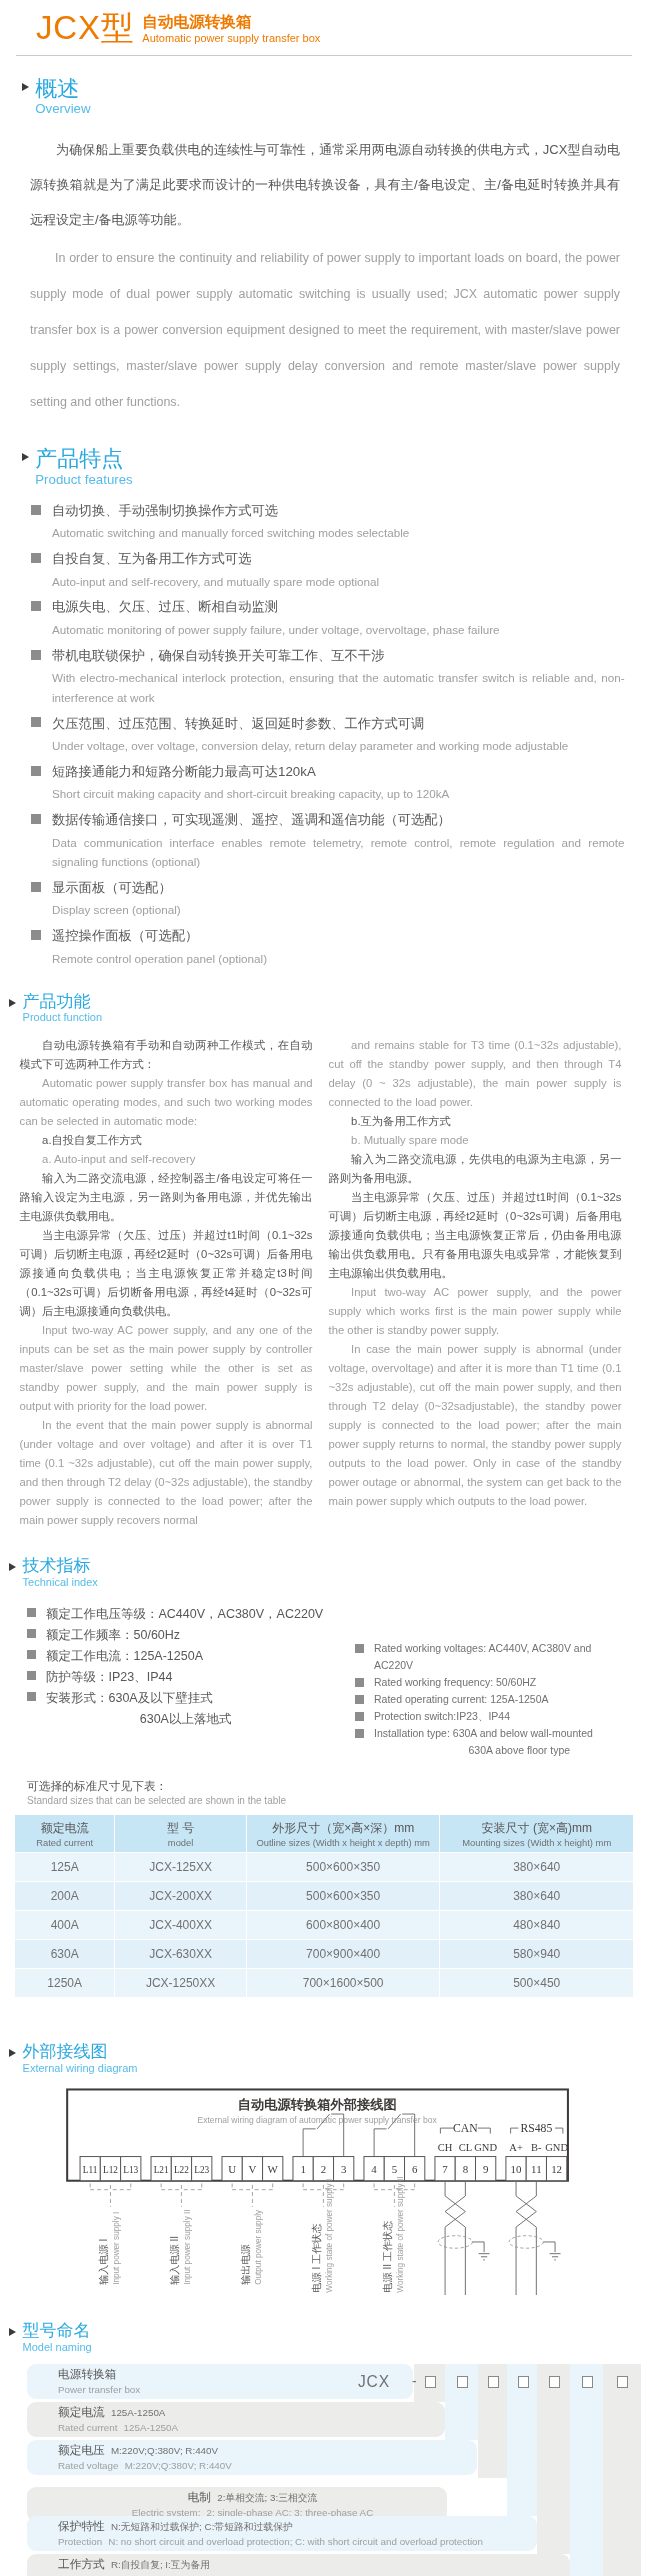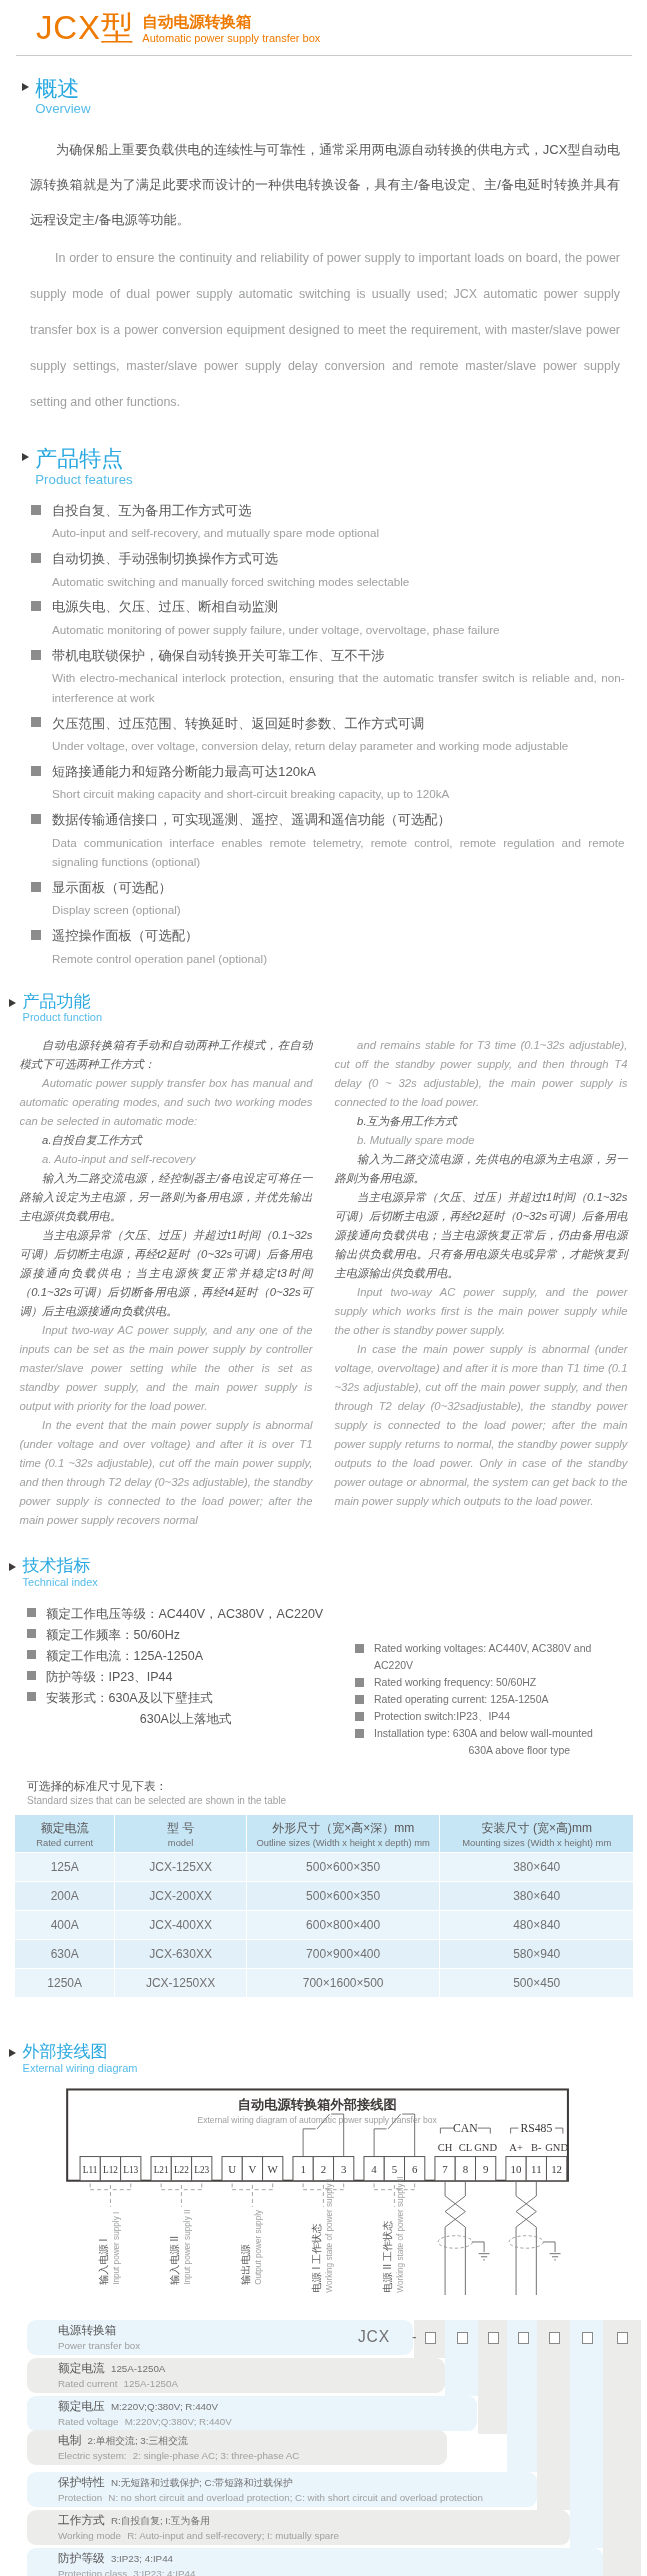--- a/index.html
+++ b/index.html
@@ -27,21 +27,21 @@
   
   .ov-zh{margin:14px 28px 0 30px;font-size:13px;line-height:35px;text-indent:2em;text-align:justify;}
   .ov-en{margin:3.1px 28px 0 30px;font-size:12.5px;line-height:36px;text-indent:2em;text-align:justify;color:#9fa0a0;}
   
   .feat{margin:12.5px 23.4px 0 31px;list-style:none;padding:0;}
   .feat li{position:relative;padding-left:21px;margin-bottom:6.2px;}
   .feat .sq{position:absolute;left:0;top:3.9px;width:10px;height:10px;background:#8c8c8c;}
   .feat .fzh{font-size:13.3px;line-height:19.5px;color:#595757;}
   .feat .fen{font-size:11.7px;line-height:19.5px;color:#9fa0a0;text-align:justify;margin-top:3.1px;}
   
-  .cols{display:flex;gap:22px;margin:11px 19.5px 0 19.5px;font-style:italic;}
+  .cols{display:flex;gap:16px;margin:11px 19.5px 0 19.5px;}
   .col{width:293px;}
   .col p{margin:0;font-size:11.3px;line-height:19px;text-indent:2em;text-align:justify;}
   .col p.zh{color:#595757;}
   .col p.en{color:#9fa0a0;}
   
   .tech{display:flex;margin:14px 15.6px 0 27px;}
   .tech ul{list-style:none;margin:0;padding:0;}
   .tech .tl{width:328px;}
   .tech .tr{width:277px;margin-top:36px;}
   .tech li{position:relative;padding-left:19px;}
@@ -110,27 +110,27 @@
   <div class="sec big" style="margin-top:26.5px;">
     <div class="arr"></div>
     <div>
       <div class="zh">产品特点</div>
       <div class="en">Product features</div>
     </div>
   </div>
   <ul class="feat">
     <li>
         <span class="sq"></span>
+      <div class="fzh">自动切换、手动强制切换操作方式可选</div>
+      <div class="fen">Automatic switching and manually forced switching modes selectable</div>
+      </li>
+    <li>
+        <span class="sq"></span>
       <div class="fzh">自投自复、互为备用工作方式可选</div>
       <div class="fen">Auto-input and self-recovery, and mutually spare mode optional</div>
-      </li>
-    <li>
-        <span class="sq"></span>
-      <div class="fzh">自动切换、手动强制切换操作方式可选</div>
-      <div class="fen">Automatic switching and manually forced switching modes selectable</div>
       </li>
     <li>
         <span class="sq"></span>
       <div class="fzh">电源失电、欠压、过压、断相自动监测</div>
       <div class="fen">Automatic monitoring of power supply failure, under voltage, overvoltage, phase failure</div>
       </li>
     <li>
         <span class="sq"></span>
       <div class="fzh">带机电联锁保护，确保自动转换开关可靠工作、互不干涉</div>
       <div class="fen">With electro-mechanical interlock protection, ensuring that the automatic transfer switch is reliable and, non-interference at work</div>
@@ -383,20 +383,27 @@
       <g>
         <path class="dline" d="M577,119 V138 L603,158 L577,178 V265"></path>
         <path class="dline" d="M603,119 V138 L577,158 L603,178 V265"></path>
         <ellipse cx="590" cy="197" rx="22" ry="8" fill="none" stroke="#8c8a88" stroke-dasharray="4 3"></ellipse>
         <path class="dline" d="M612,197 H627 V210"></path>
         <path class="dline" d="M620,212 H634 M623,216 H631 M626,220 H628"></path>
       </g>
     </svg>
   </div>
 
+  <div class="sec small" style="margin-top:11px;">
+    <div class="arr"></div>
+    <div>
+      <div class="zh">型号命名</div>
+      <div class="en">Model naming</div>
+    </div>
+  </div>
   <div class="stairs">
 
     <div class="strip bggray" style="left:414px;width:31px;height:38px;"></div>
     <div class="strip bgblue" style="left:445px;width:33px;height:76px;"></div>
     <div class="strip bggray" style="left:478px;width:30px;height:114px;"></div>
     <div class="strip bgblue" style="left:507px;width:30px;height:152px;"></div>
     <div class="strip bggray" style="left:537px;width:33px;height:190px;"></div>
     <div class="strip bgblue" style="left:570px;width:34px;height:228px;"></div>
     <div class="strip bggray" style="left:603px;width:38px;height:265px;"></div>
 
@@ -405,21 +412,21 @@
       <div><span class="len">Power transfer box</span><span class="ven"></span></div>
       </div>
     <div class="srow bggray" style="top:38px;width:418px;">
       <div><span class="lzh">额定电流</span><span class="vzh">125A-1250A</span></div>
       <div><span class="len">Rated current</span><span class="ven">125A-1250A</span></div>
       </div>
     <div class="srow bgblue" style="top:76px;width:450px;">
       <div><span class="lzh">额定电压</span><span class="vzh">M:220V;Q:380V; R:440V</span></div>
       <div><span class="len">Rated voltage</span><span class="ven">M:220V;Q:380V; R:440V</span></div>
       </div>
-    <div class="srow bggray" style="top:110px;width:420px;">
+    <div class="srow bggray" style="top:123px;width:420px;text-align:center;">
       <div><span class="lzh">电制</span><span class="vzh">2:单相交流; 3:三相交流</span></div>
       <div><span class="len">Electric system:</span><span class="ven">2: single-phase AC; 3: three-phase AC</span></div>
       </div>
     <div class="srow bgblue" style="top:152px;width:510px;">
       <div><span class="lzh">保护特性</span><span class="vzh">N:无短路和过载保护;  C:带短路和过载保护</span></div>
       <div><span class="len">Protection</span><span class="ven">N: no short circuit and overload protection; C: with short circuit and overload protection</span></div>
       </div>
     <div class="srow bggray" style="top:190px;width:543px;">
       <div><span class="lzh">工作方式</span><span class="vzh">R:自投自复;  I:互为备用</span></div>
       <div><span class="len">Working mode</span><span class="ven">R: Auto-input and self-recovery; I: mutually spare</span></div>

